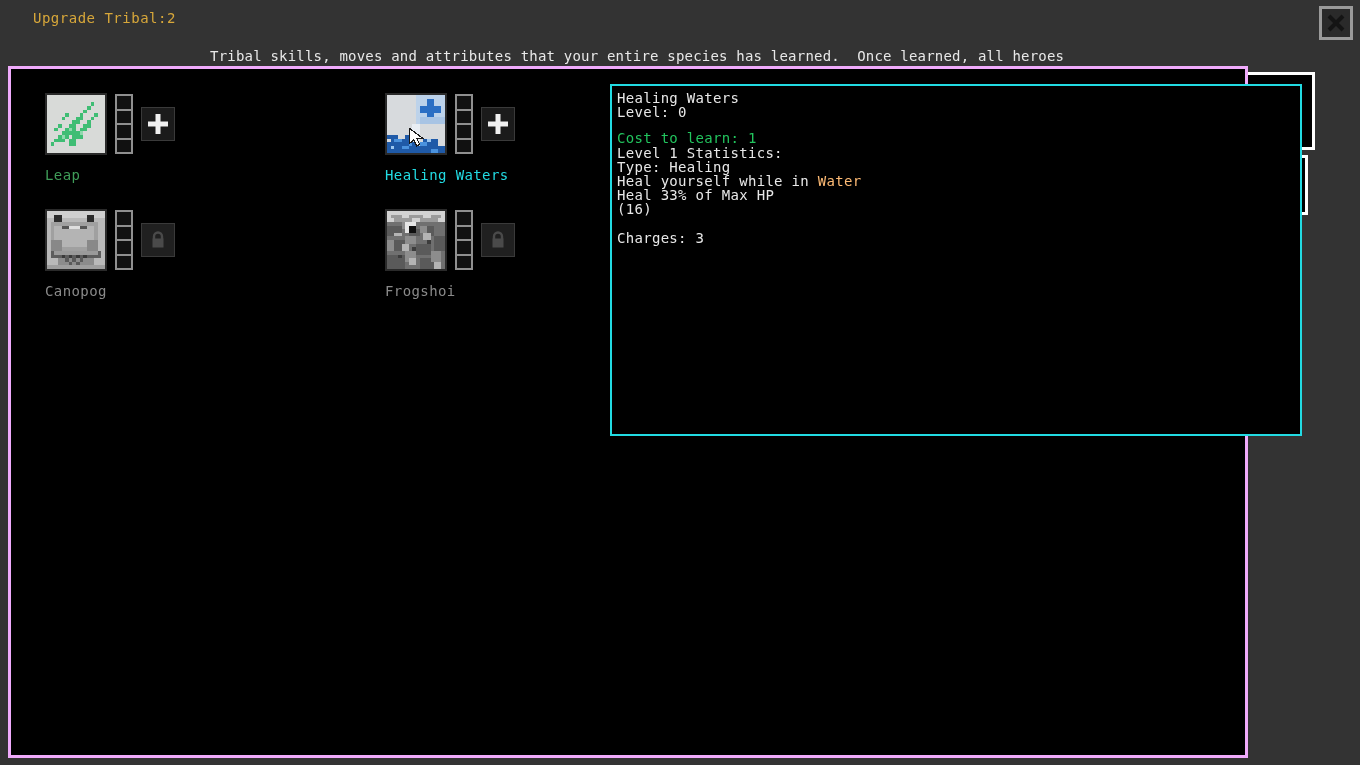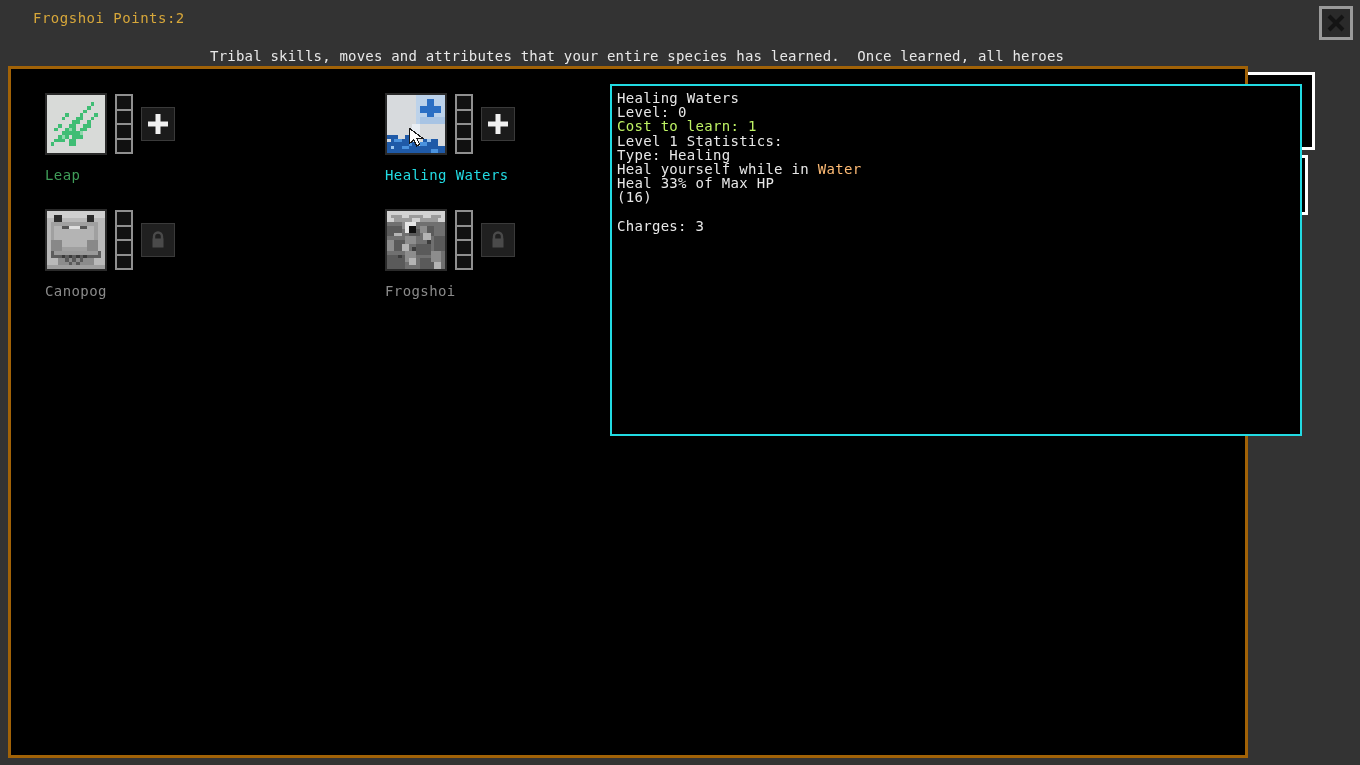--- a/index.html
+++ b/index.html
@@ -72,21 +72,21 @@
   }
   #back-panel-1 { left: 1180px; top: 72px;  width: 135px; height: 78px; }
   #back-panel-2 { left: 1180px; top: 155px; width: 128px; height: 60px; }
 
   
   #main-window {
     position: absolute;
     left: 8px; top: 66px;
     width: 1240px; height: 692px;
     background: #000000;
-    border: 3px solid #a16207;
+    border: 3px solid #f0abfc;
     box-sizing: border-box;
   }
 
   
   #skill-grid {
     position: absolute;
     left: 18px; top: 20px;
     width: 560px;
   }
   .skill-row {
@@ -166,31 +166,31 @@
     box-sizing: border-box;
     padding: 5px 0 0 5px;
   }
   #info-lines {
     font-size: 14px;
     line-height: 14.2px;
     letter-spacing: 0.3px;
     white-space: pre;
   }
   .info-line { display: block; height: 14.2px; color: #e8e8e8; }
-  .info-line.gold  { color: #bef264; }
+  .info-line.gold  { color: #22c55e; margin-top: 12px; }
   .info-line.blank { color: transparent; }
   .kw-water { color: #fdba74; }
 </style>
 </head>
 <body>
 
 <div id="root">
 
   <div id="topbar">
-    <div id="upgrade-points">Frogshoi Points:2</div>
+    <div id="upgrade-points">Upgrade Tribal:2</div>
 
     <div id="adaptations-block">
       <span id="adaptations-desc">Tribal skills, moves and attributes that your entire species has learned.  Once learned, all heroes will posess these.</span>
     </div>
   </div>
 
   <div id="close-button">
     <svg width="20" height="20" viewBox="0 0 20 20">
       <path d="M3 3 L17 17 M17 3 L3 17" stroke="#141414" stroke-width="4" fill="none"></path>
     </svg>

